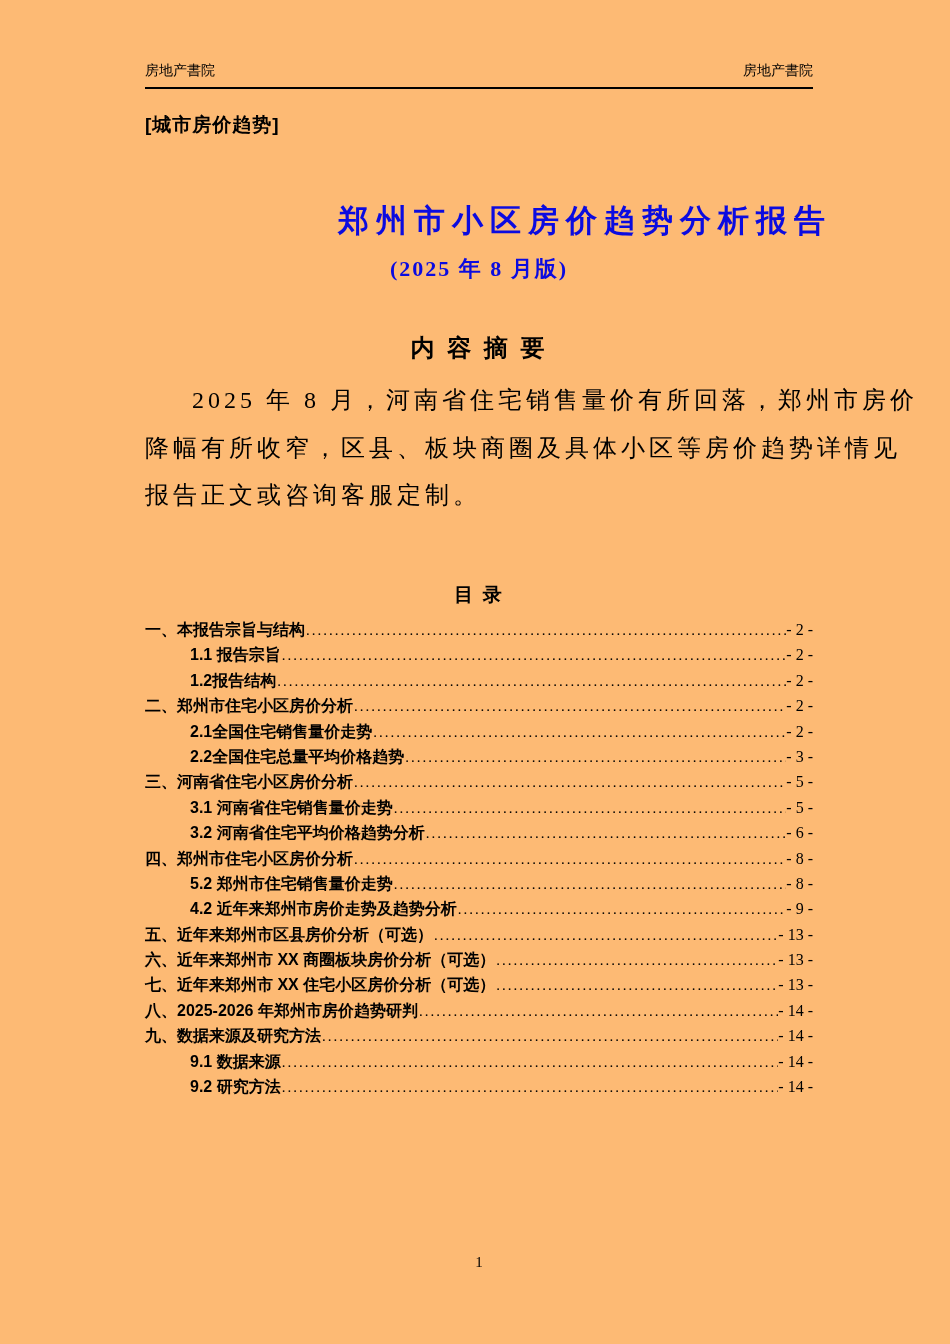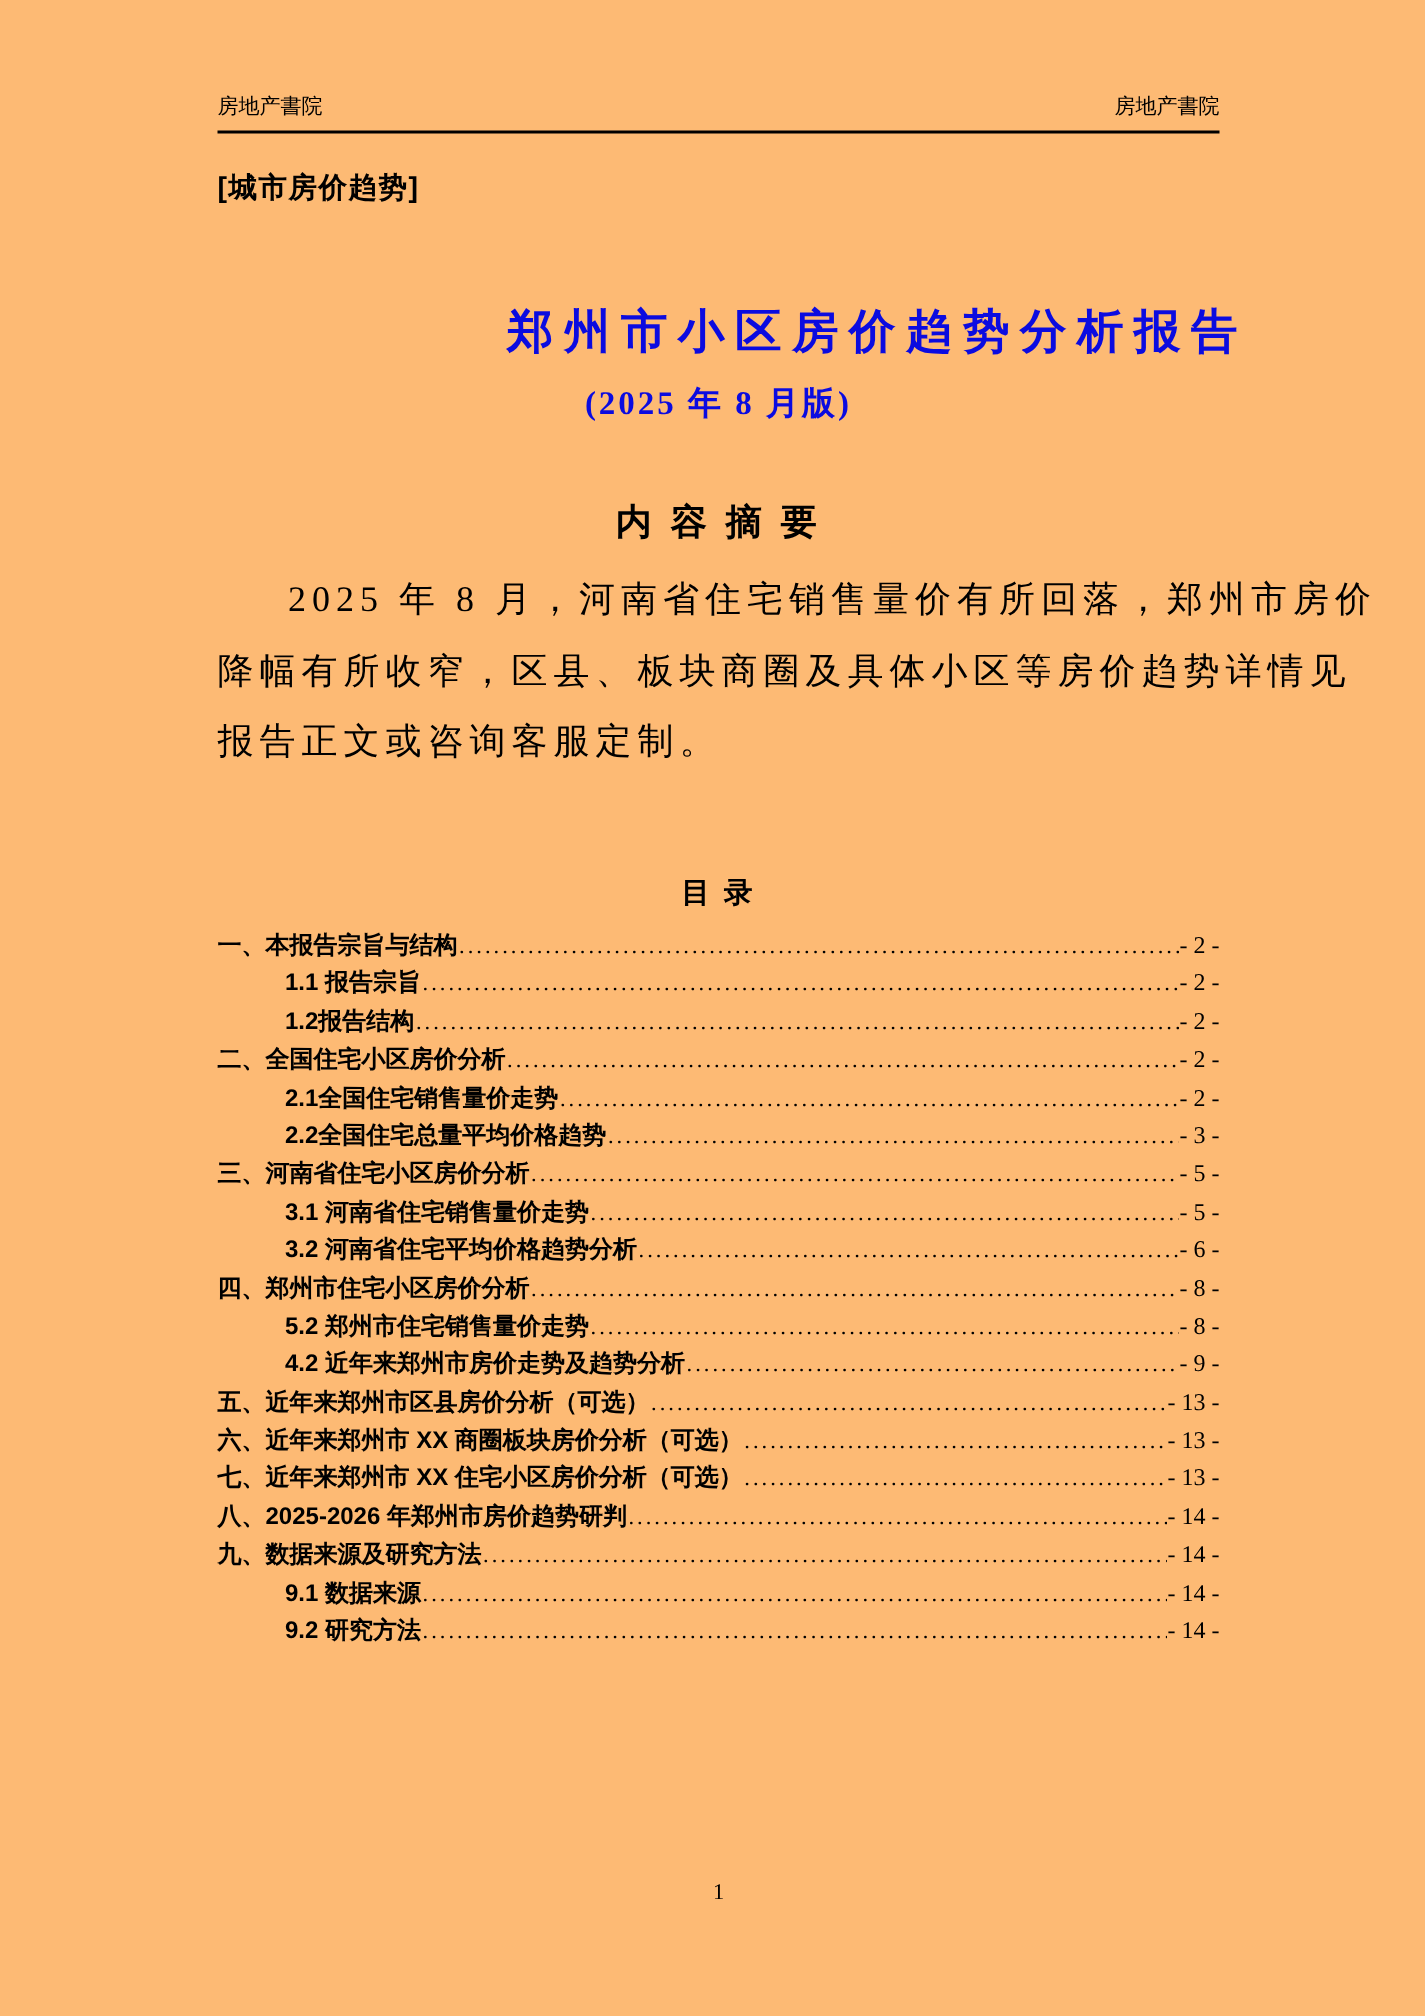--- a/index.html
+++ b/index.html
@@ -159,21 +159,21 @@
         <span class="toc-label">1.1 报告宗旨</span>
         <span class="toc-leader">................................................................................................................................................................</span>
         <span class="toc-page">- 2 -</span>
       </div>
       <div class="toc-row level-2">
         <span class="toc-label">1.2报告结构</span>
         <span class="toc-leader">................................................................................................................................................................</span>
         <span class="toc-page">- 2 -</span>
       </div>
       <div class="toc-row level-1">
-        <span class="toc-label">二、全国住宅小区房价分析</span>
+        <span class="toc-label">二、郑州市住宅小区房价分析</span>
         <span class="toc-leader">................................................................................................................................................................</span>
         <span class="toc-page">- 2 -</span>
       </div>
       <div class="toc-row level-2">
         <span class="toc-label">2.1全国住宅销售量价走势</span>
         <span class="toc-leader">................................................................................................................................................................</span>
         <span class="toc-page">- 2 -</span>
       </div>
       <div class="toc-row level-2">
         <span class="toc-label">2.2全国住宅总量平均价格趋势</span>

